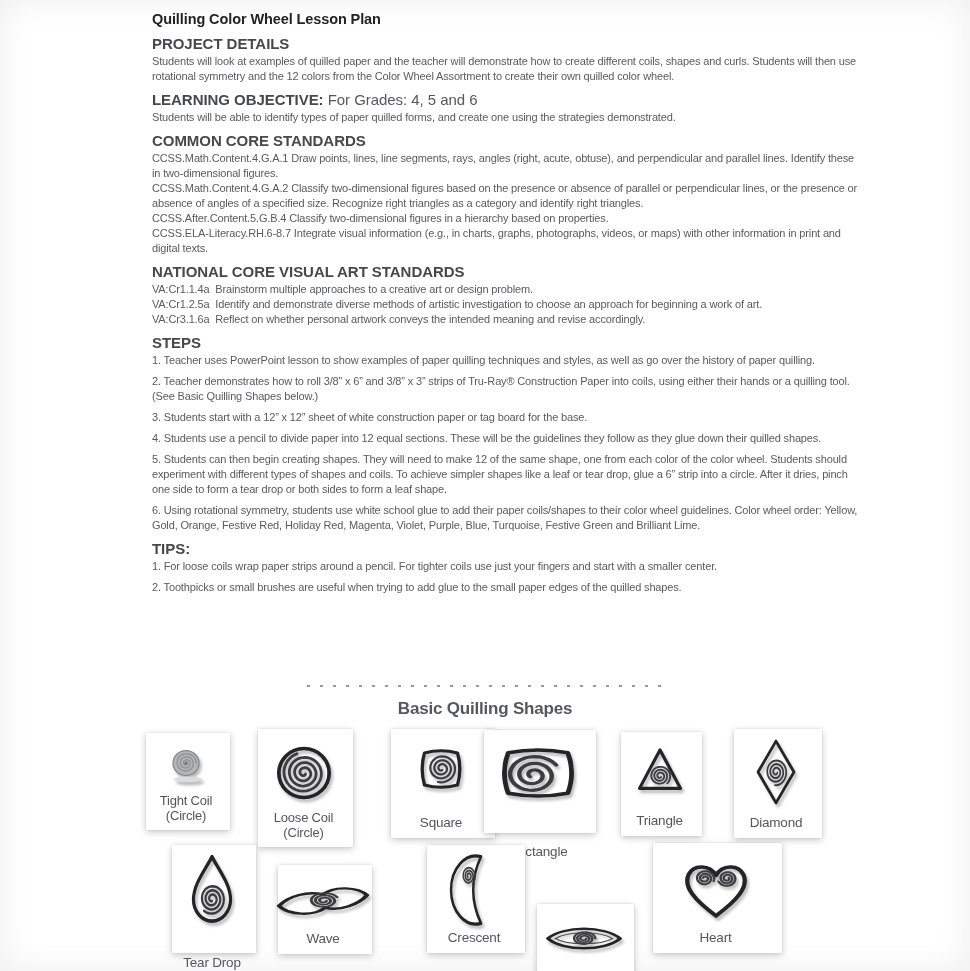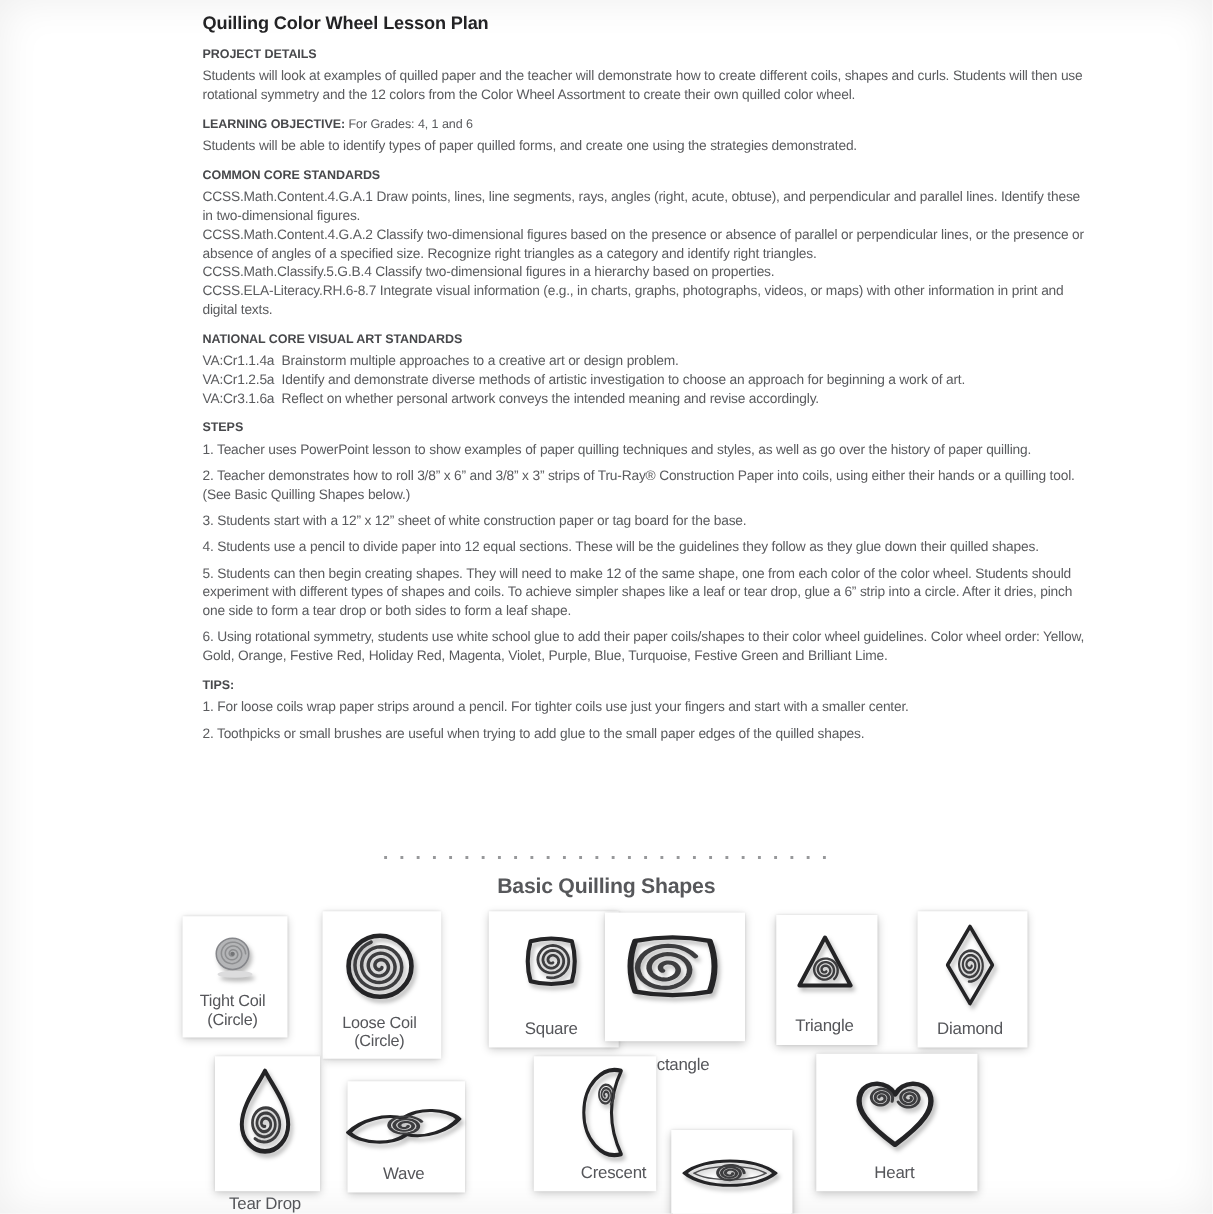--- a/index.html
+++ b/index.html
@@ -6,32 +6,32 @@
   .page{
     position:relative;
     width:970px;height:971px;
     background:#ffffff;
     box-shadow:inset 0 0 34px rgba(0,0,0,.07);
     overflow:hidden;
     font-family:"Liberation Sans", sans-serif;
     -webkit-font-smoothing:antialiased;
   }
   .text-flow{
-    position:absolute;left:162px;top:10px;width:706px;
+    position:absolute;left:152px;top:10px;width:706px;
     font-size:11px;line-height:15px;letter-spacing:-0.15px;
     color:#5a5b5e;
   }
   .doc-title{
     margin:0 0 8px 0;
     font-size:14.5px;font-weight:bold;color:#232325;line-height:18px;letter-spacing:-0.1px;
   }
   section{margin:0 0 8px 0;}
   .sec-h{
     margin:0 0 2px 0;
-    font-size:10px;font-weight:bold;color:#47484b;line-height:16px;letter-spacing:-0.05px;
+    font-size:15px;font-weight:bold;color:#47484b;line-height:16px;letter-spacing:-0.05px;
   }
   .sec-h .reg{font-weight:normal;color:#57585b;}
   p{margin:0;}
   p.std{white-space:pre-wrap;}
   p.step{margin-bottom:6px;}
   p.step:last-child{margin-bottom:0;}
 
   .divider-dots{
     position:absolute;top:684px;left:50%;transform:translateX(-50%);
     width:366px;height:4px;
@@ -56,48 +56,48 @@
   
   .c-tight   {left:146px;top:733px;width:84px;height:97px;}
   .c-loose   {left:258px;top:729px;width:95px;height:118px;}
   .c-square  {left:391px;top:729px;width:104px;height:109px;}
   .c-rect    {left:484px;top:730px;width:112px;height:103px;gap:36px;}
   .c-tri     {left:621px;top:732px;width:81px;height:104px;}
   .c-dia     {left:734px;top:729px;width:88px;height:109px;}
   
   .c-tear    {left:172px;top:845px;width:84px;height:108px;gap:28px;}
   .c-wave    {left:278px;top:865px;width:94px;height:89px;}
-  .c-cres    {left:427px;top:845px;width:98px;height:108px;align-items:flex-end;}
+  .c-cres    {left:427px;top:845px;width:98px;height:108px;}
   .c-marq    {left:537px;top:904px;width:97px;height:91px;}
   .c-heart   {left:653px;top:843px;width:129px;height:110px;}
   .c-tight .card-label, .c-loose .card-label{font-size:13px;line-height:15px;}
 </style>
 </head>
 <body>
 
 <div class="page">
 
   <div class="text-flow">
     <h1 class="doc-title">Quilling Color Wheel Lesson Plan</h1>
 
     <section>
       <h2 class="sec-h">PROJECT DETAILS</h2>
       <p>Students will look at examples of quilled paper and the teacher will demonstrate how to create different coils, shapes and curls. Students will then use rotational symmetry and the 12 colors from the Color Wheel Assortment to create their own quilled color wheel.</p>
     </section>
 
     <section>
-      <h2 class="sec-h"><span>LEARNING OBJECTIVE:</span><span class="reg"> For Grades: 4, 1 and 6</span></h2>
+      <h2 class="sec-h"><span>LEARNING OBJECTIVE:</span><span class="reg"> For Grades: 4, 5 and 6</span></h2>
       <p>Students will be able to identify types of paper quilled forms, and create one using the strategies demonstrated.</p>
     </section>
 
     <section>
       <h2 class="sec-h">COMMON CORE STANDARDS</h2>
       <p>CCSS.Math.Content.4.G.A.1 Draw points, lines, line segments, rays, angles (right, acute, obtuse), and perpendicular and parallel lines. Identify these in two-dimensional figures.</p>
       <p>CCSS.Math.Content.4.G.A.2 Classify two-dimensional figures based on the presence or absence of parallel or perpendicular lines, or the presence or absence of angles of a specified size. Recognize right triangles as a category and identify right triangles.</p>
-      <p>CCSS.Math.Classify.5.G.B.4 Classify two-dimensional figures in a hierarchy based on properties.</p>
+      <p>CCSS.After.Content.5.G.B.4 Classify two-dimensional figures in a hierarchy based on properties.</p>
       <p>CCSS.ELA-Literacy.RH.6-8.7 Integrate visual information (e.g., in charts, graphs, photographs, videos, or maps) with other information in print and digital texts.</p>
     </section>
 
     <section>
       <h2 class="sec-h">NATIONAL CORE VISUAL ART STANDARDS</h2>
       <p class="std">VA:Cr1.1.4a  Brainstorm multiple approaches to a creative art or design problem.</p>
       <p class="std">VA:Cr1.2.5a  Identify and demonstrate diverse methods of artistic investigation to choose an approach for beginning a work of art.</p>
       <p class="std">VA:Cr3.1.6a  Reflect on whether personal artwork conveys the intended meaning and revise accordingly.</p>
     </section>
 

